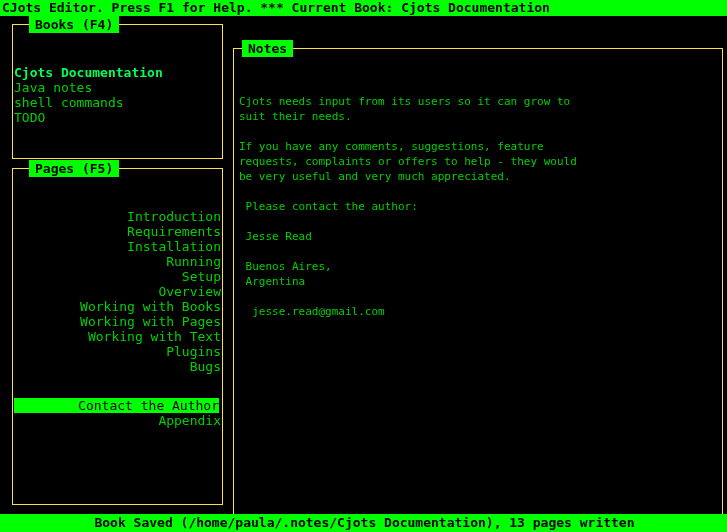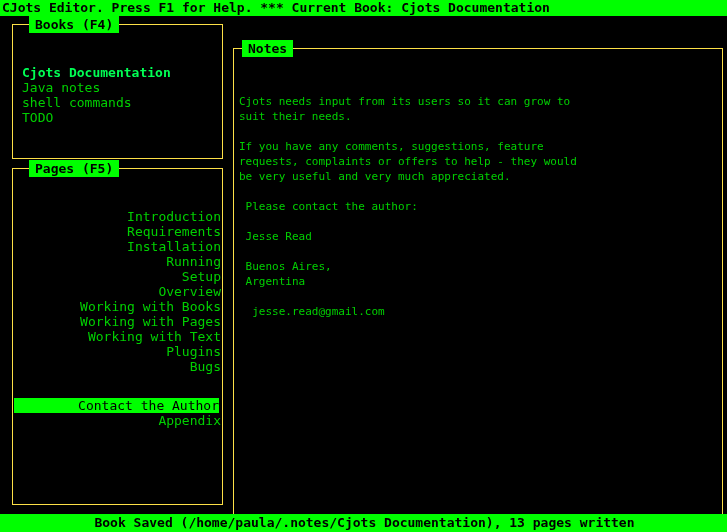--- a/index.html
+++ b/index.html
@@ -96,21 +96,21 @@
     white-space: pre;
   }
 
   
   .list { margin: 0; padding: 0; list-style: none; }
   .list-item {
     height: 15px;
     line-height: 15px;
     white-space: pre;
     color: #00d000;
-    padding-left: 8px;
+    padding-left: 0;
     font-size: 13px;
   }
   .list-item.bold {
     color: #00ff54;
     font-weight: bold;
   }
   .list-item.selected {
     background: #00ff00;
     color: #000000;
     width: 205px;

